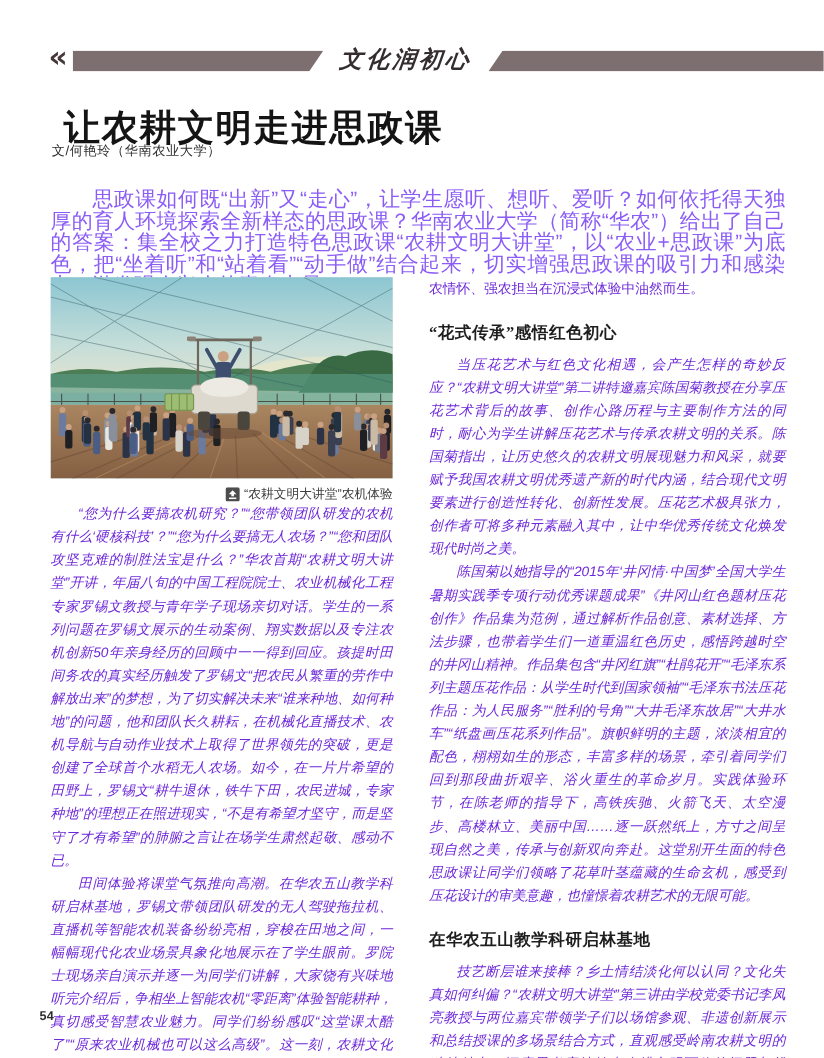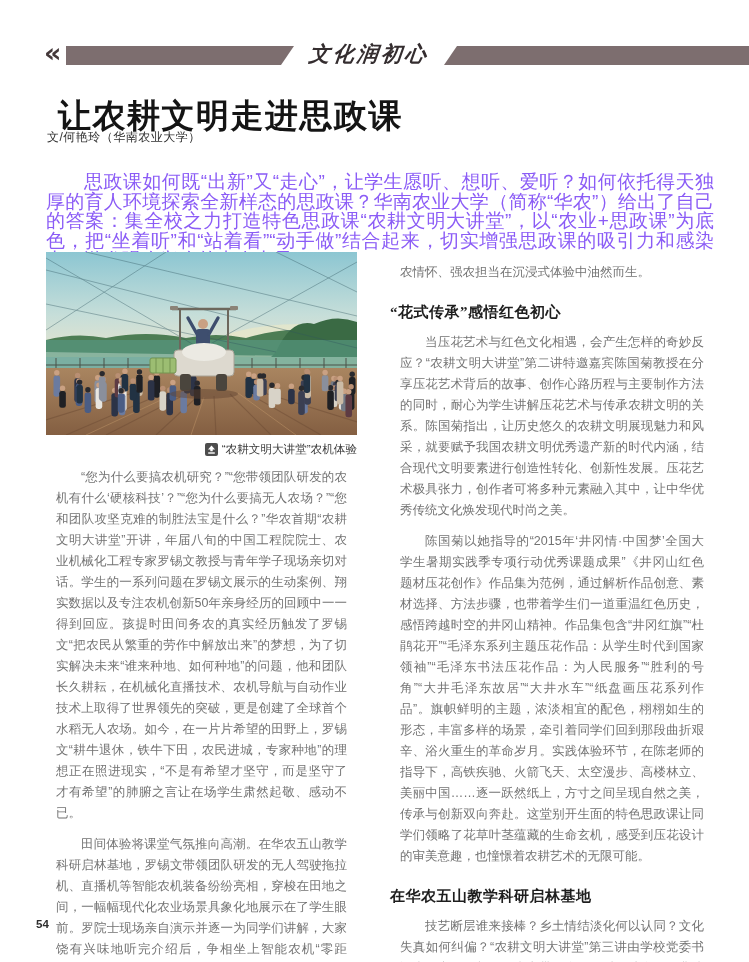--- a/index.html
+++ b/index.html
@@ -61,24 +61,24 @@
   }
   .cap-icon{display:inline-block;width:13px;height:13px;flex:none;}
 
   .section-heading{
     font-family:"Liberation Serif","DejaVu Serif",serif;
     font-size:15px;font-weight:bold;color:#1e1e1e;letter-spacing:.5px;
     margin:17px 0 9px 0;
   }
   .col-right .section-heading{margin-top:20px;}
   .body-text{
-    margin:10px;font-size:12.5px;line-height:21px;color:#737373;
+    margin:0;font-size:12.5px;line-height:21px;color:#6d28d9;
     text-align:justify;
   }
-  .indent{text-indent:2em;}
+  .indent{text-indent:2em;font-style:italic;}
 
   .page-number{
     position:absolute;left:36px;top:918px;font-size:11.5px;font-weight:bold;color:#2e2e2e;
   }
 </style>
 </head>
 <body>
 
 <div class="page">
 

